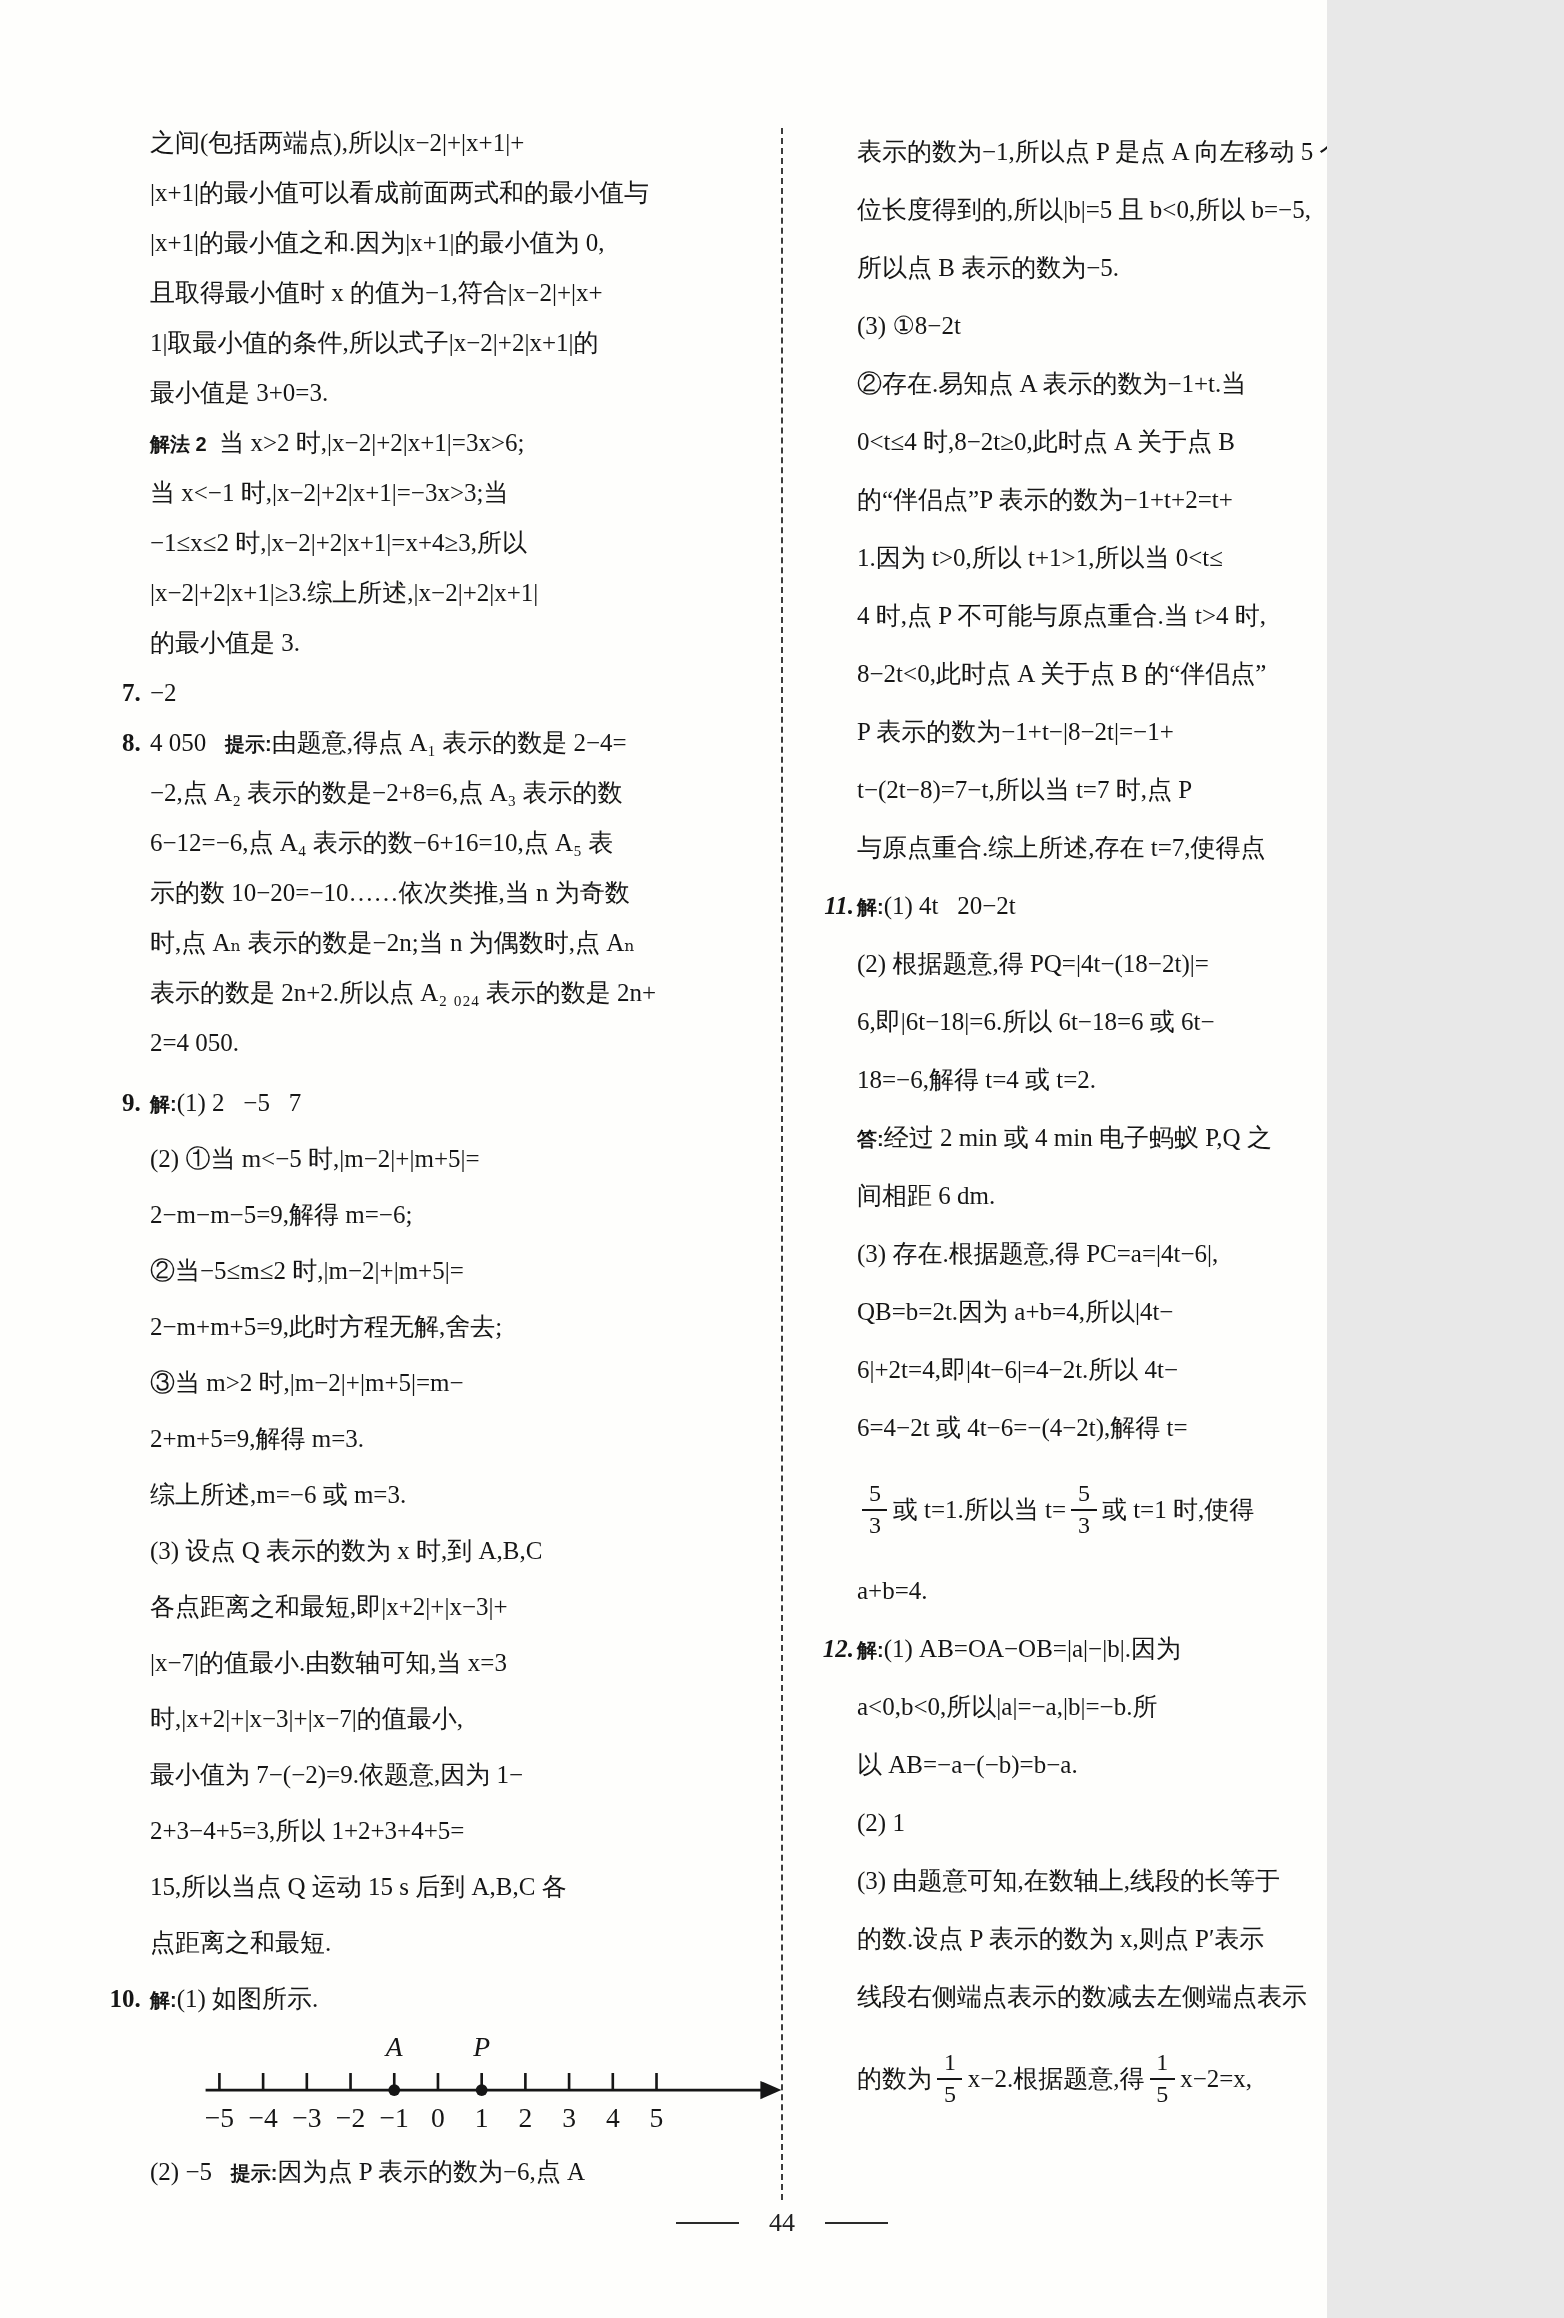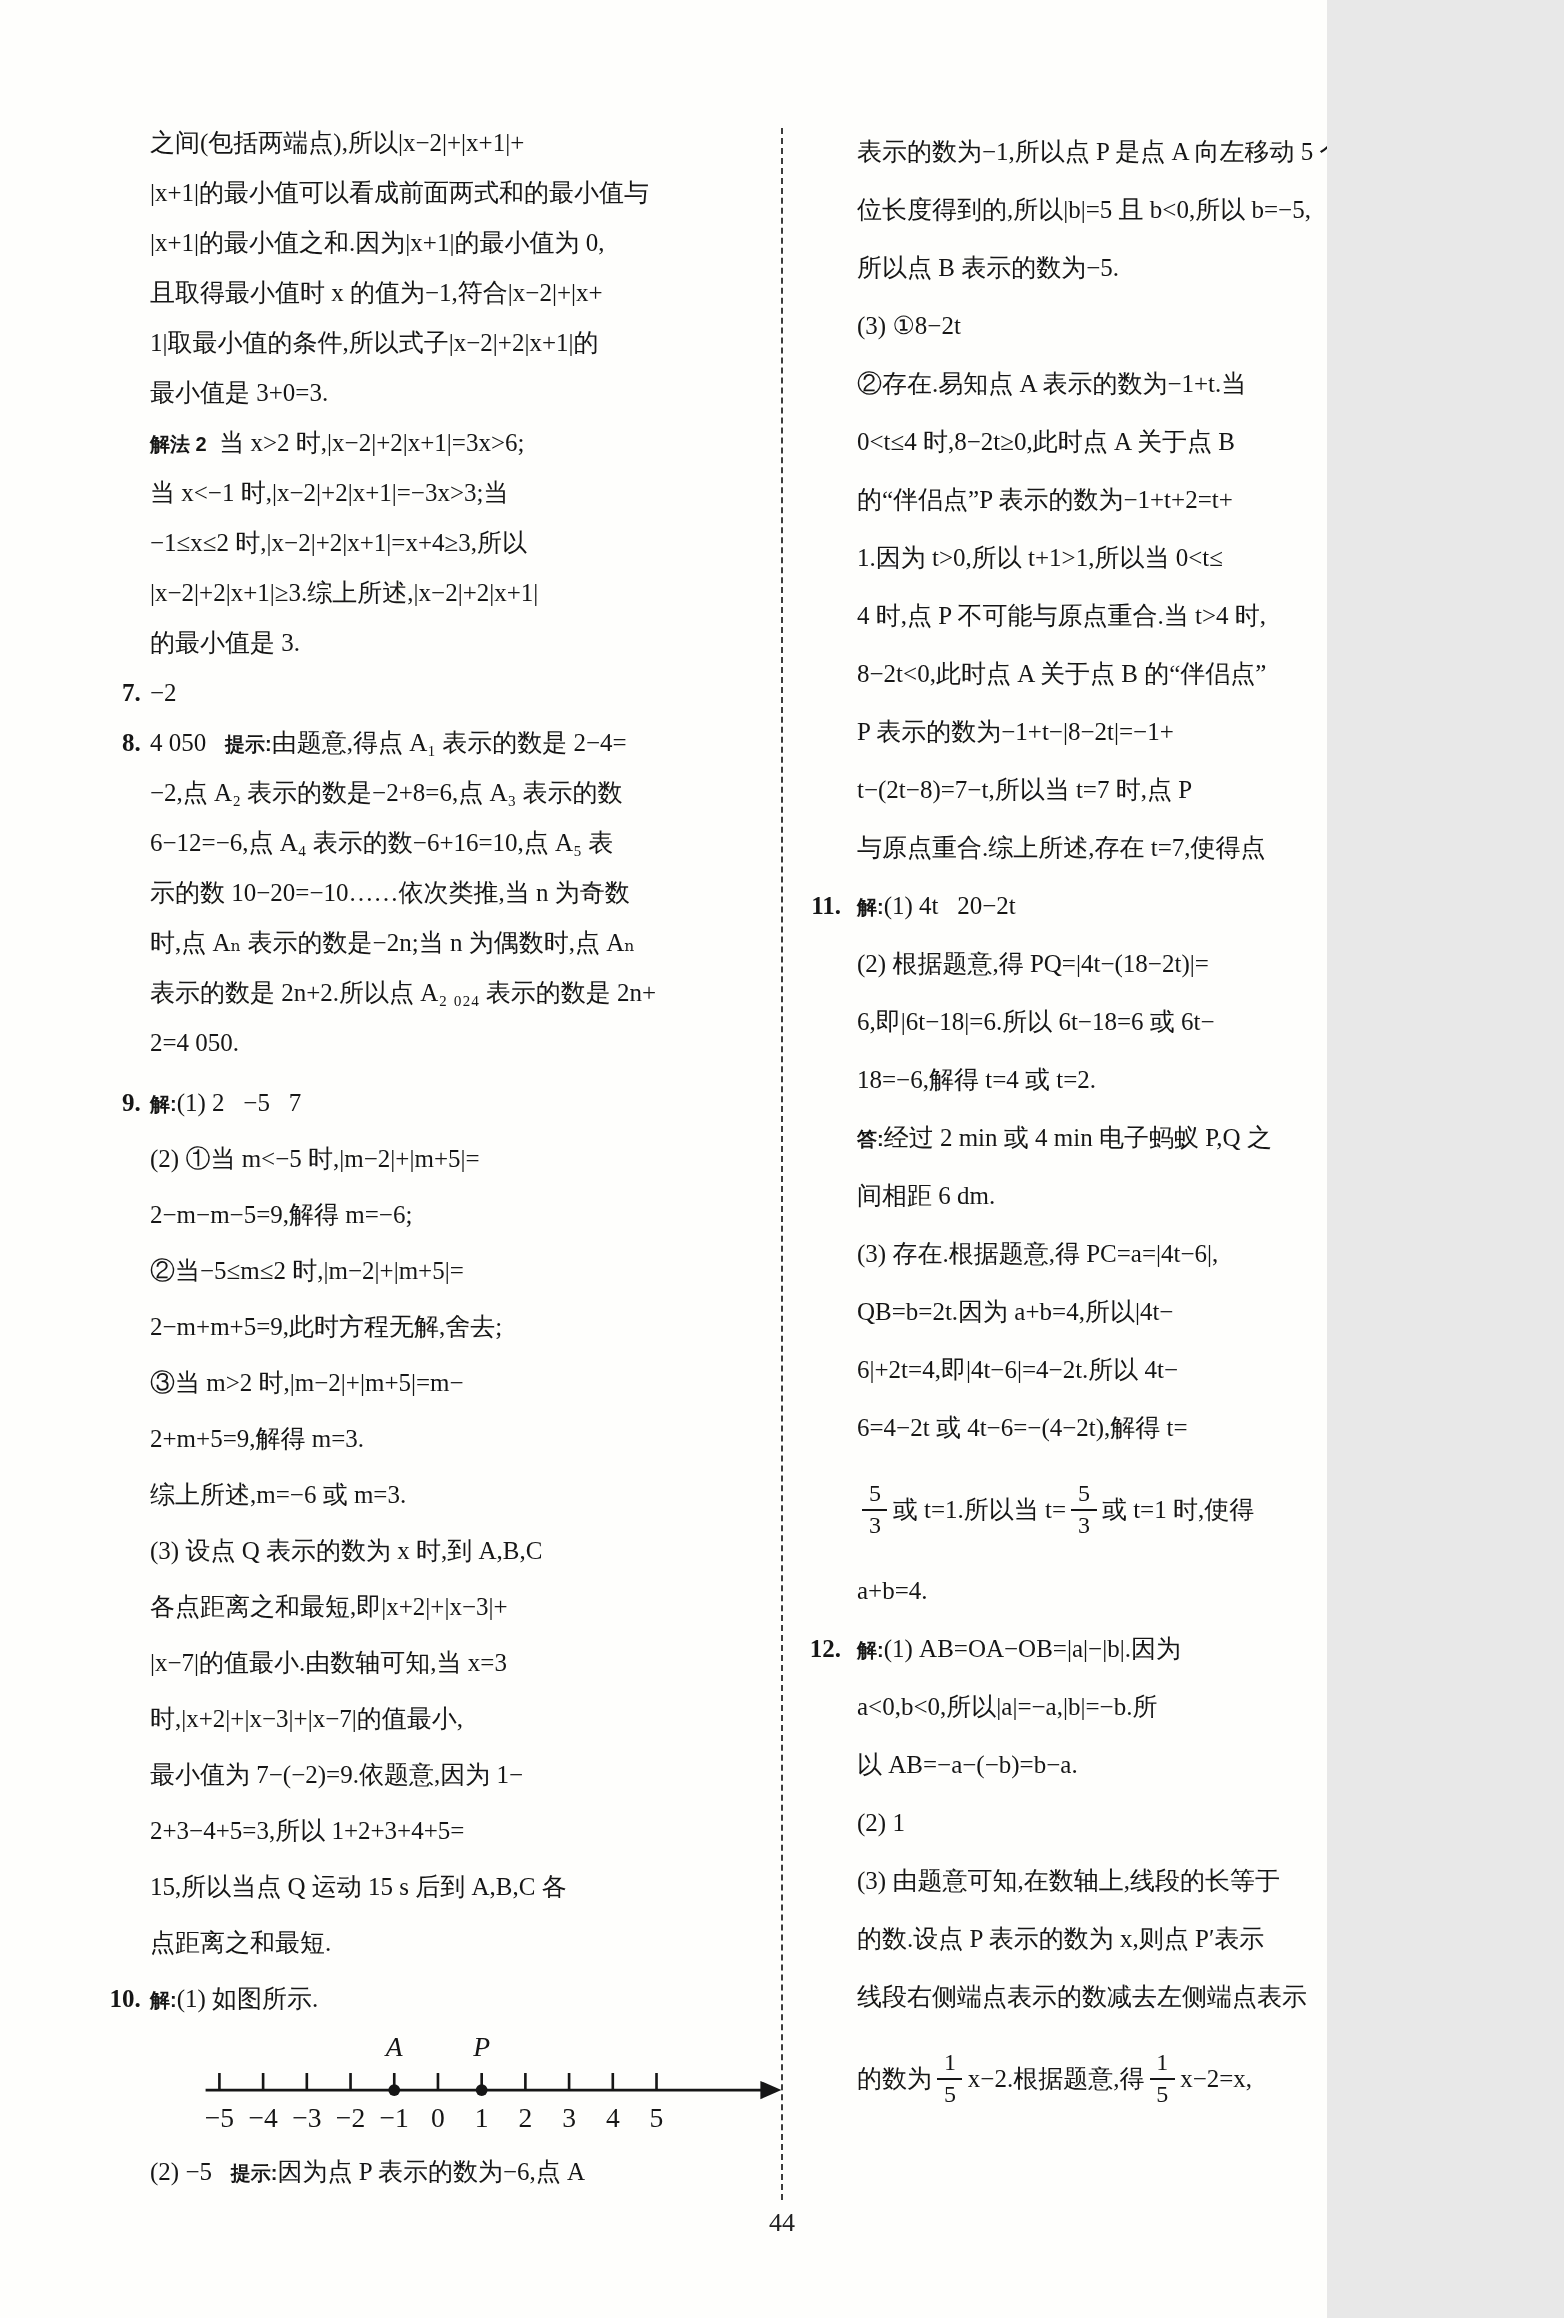--- a/index.html
+++ b/index.html
@@ -10,31 +10,31 @@
   .col{position:absolute;}
   .col-left{left:150px;top:118px;width:616px;}
   .col-right{left:857px;top:123px;width:606px;}
   .tline{position:relative;font-size:25px;white-space:pre;}
   .col-left .tline{height:50px;line-height:50px;}
   .col-left .p2 .tline,.col-left .p3 .tline{height:56px;line-height:56px;}
   .col-right .tline{height:58px;line-height:58px;}
   .tline.tall{display:flex;align-items:center;}
   .col-right .tline.tall{height:105px;line-height:normal;}
   .inum{position:absolute;right:100%;margin-right:9.2px;font-weight:bold;white-space:pre;}
-  .col-right .inum{margin-right:16px;}
+  .col-right .inum{margin-right:3px;font-style:italic;}
   .bseg{font-family:"Liberation Sans","DejaVu Sans",sans-serif;font-weight:bold;font-size:20px;}
   .frac{display:inline-flex;flex-direction:column;align-items:center;vertical-align:middle;margin:0 5.3px;line-height:1.05;font-size:24px;}
   .fn{display:block;padding:0 6.6px 2.6px;}
   .fd{display:block;border-top:2px solid #161616;padding:2.6px 6.6px 0;}
   .p2{margin-top:7.2px;}
   .divider{position:absolute;left:781px;top:128px;height:2072px;width:0;border-left:2.6px dashed #3c3c3c;}
   .diagram{position:relative;height:117px;}
   .diagram svg{position:absolute;left:47px;top:0;}
   .footer{position:absolute;left:0;top:2206px;width:1564px;height:33px;
-    display:flex;align-items:center;justify-content:center;gap:30px;flex-direction:column;}
+    display:flex;align-items:center;justify-content:center;gap:30px;}
   .footer .dash{width:63px;height:2px;background:#2a2a2a;}
   .footer .pnum{font-size:26px;color:#222;}
 </style>
 </head>
 <body>
 
 <div class="page">
 
   <div class="divider"></div>
 

